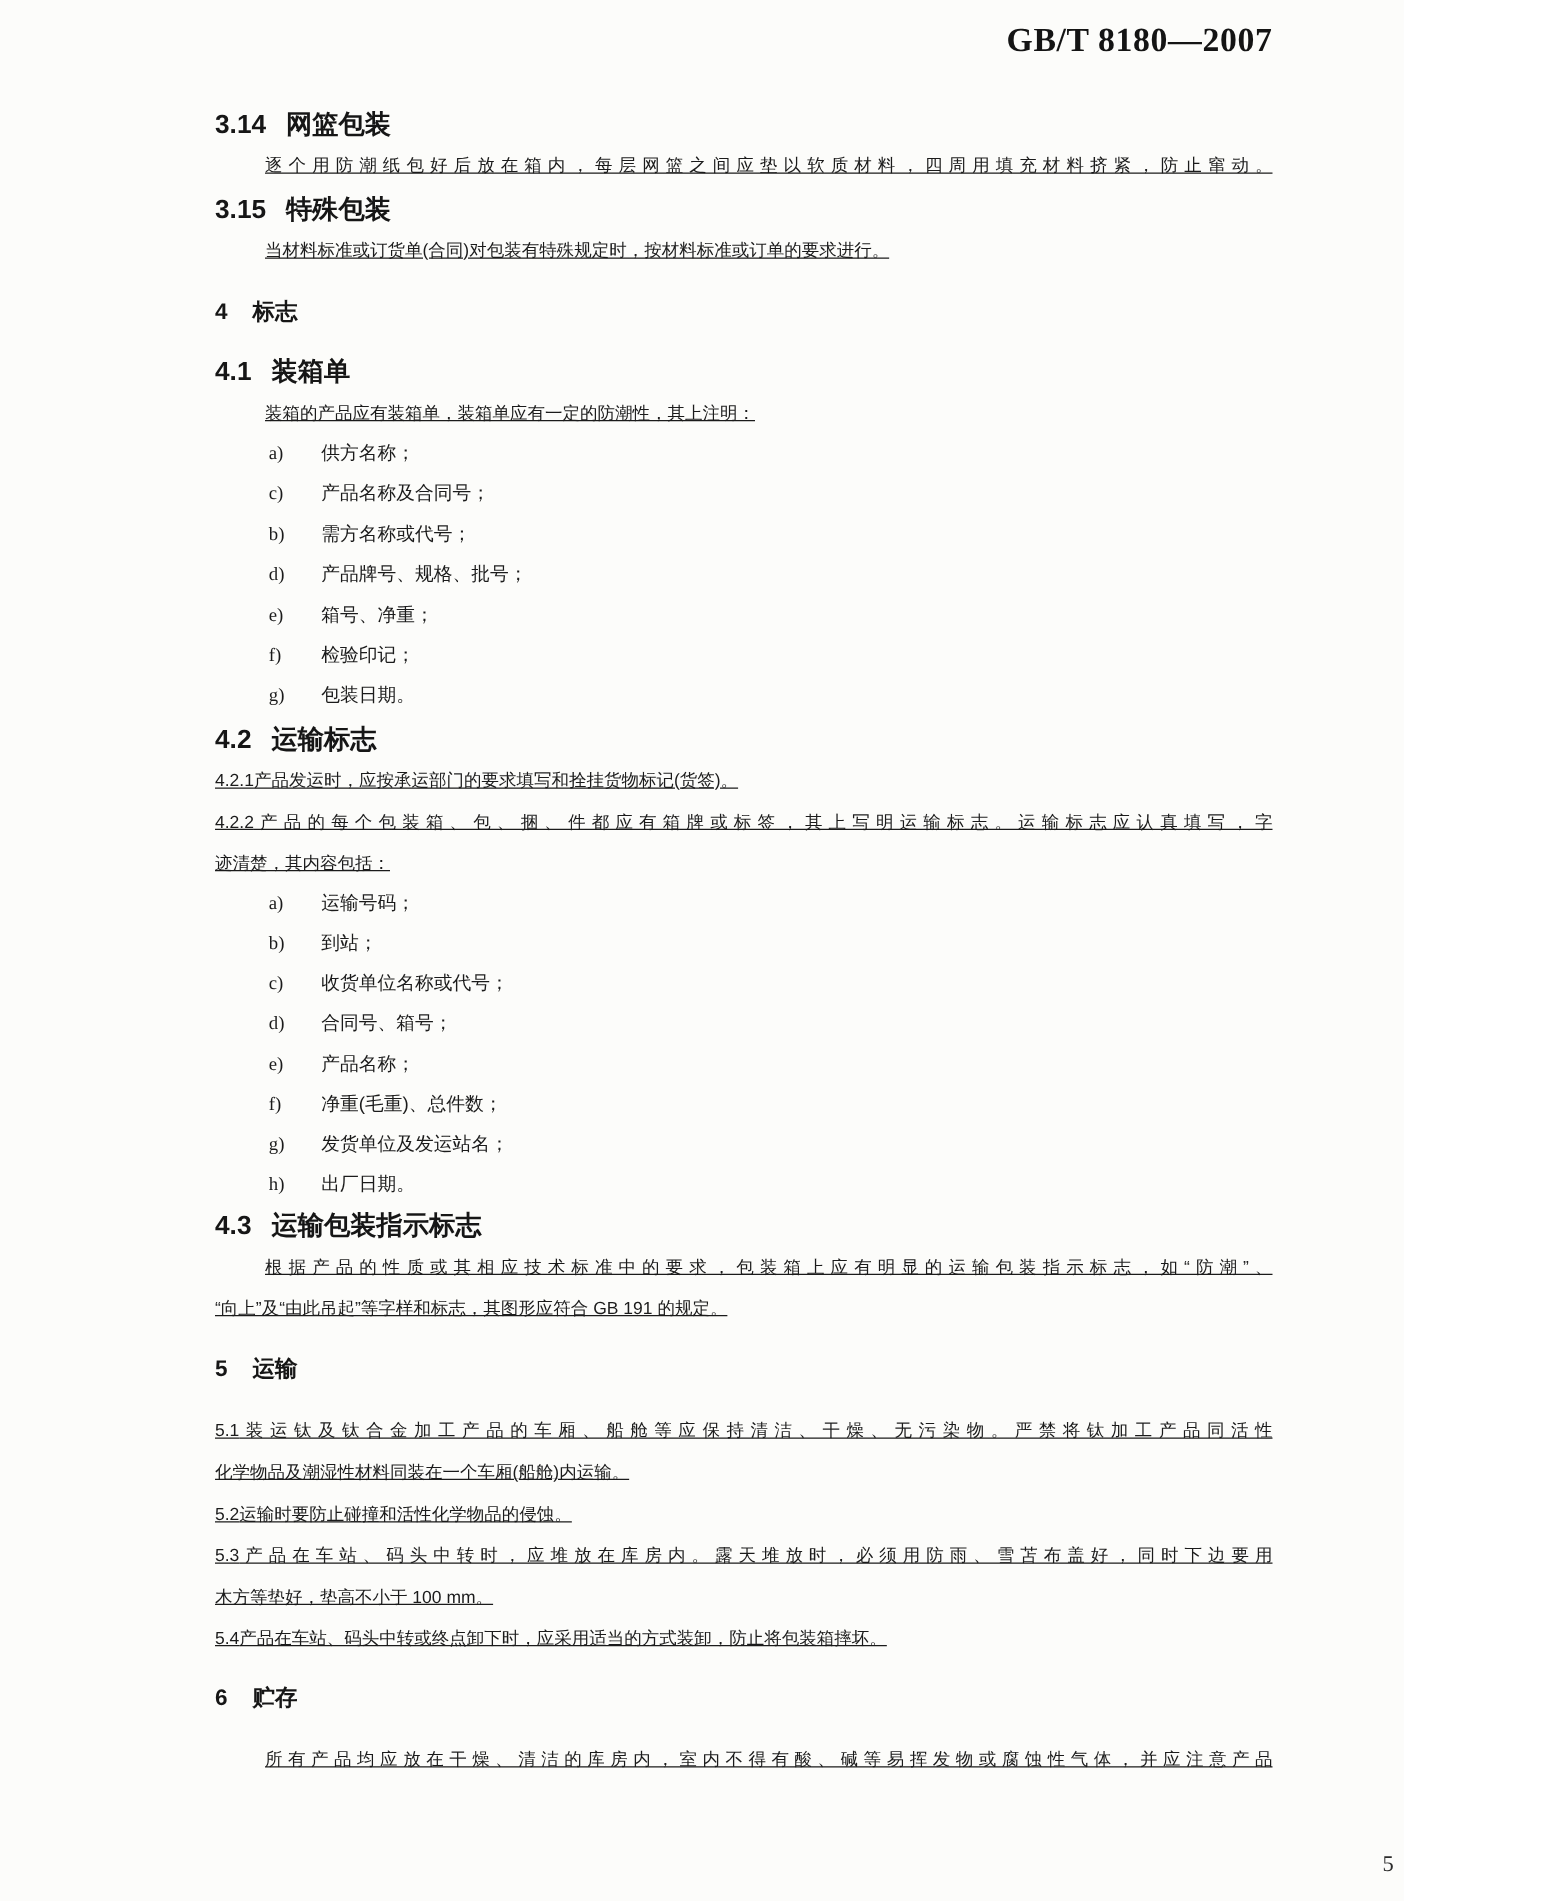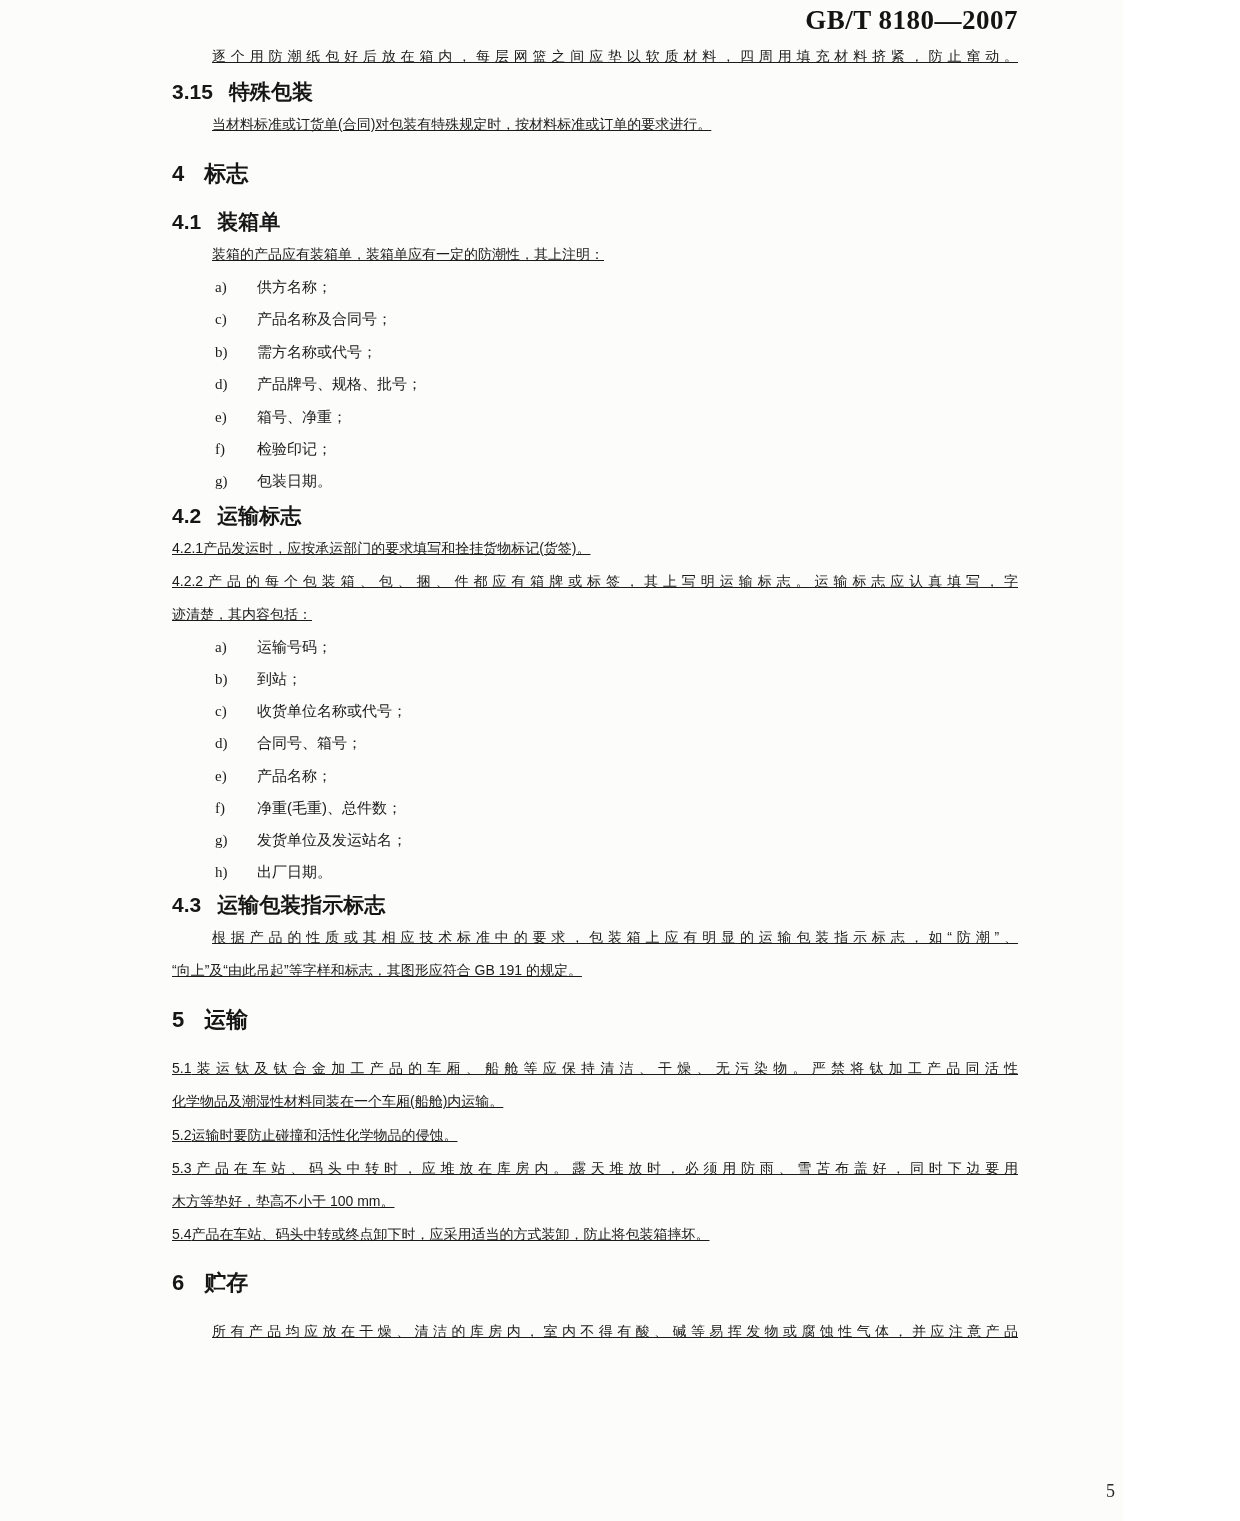--- a/index.html
+++ b/index.html
@@ -1,35 +1,35 @@
 <!DOCTYPE html>
 <html lang="zh"><head>
 <meta charset="utf-8">
 <style>
   html,body { margin:0; padding:0; background:#ffffff; }
   .page {
     position:relative;
     width:1123px; height:1521px;
     box-sizing:border-box;
-    padding:4px 105px 0 172px;
+    padding:16px 105px 0 172px;
     background:#fcfcfa;
     color:#1b1b1b;
     font-family:"Liberation Sans", sans-serif;
     overflow:hidden;
   }
   .header-line { text-align:right; line-height:33px; }
   .std-code {
     font-family:"Liberation Serif", serif;
     font-weight:bold; font-size:27px; letter-spacing:0.5px;
     color:#141414;
   }
   .line  { font-size:14px; line-height:33px;text-decoration:underline; }
   .indent { text-indent:40px; }
   .fill { text-align:justify; text-align-last:justify; }
-  .h1 { font-size:22px; line-height:33px; font-weight:bold; color:#161616; }
+  .h1 { font-size:18px; line-height:33px; font-weight:bold; color:#161616; }
   .h1 .num { margin-right:20px; }
   .h2 { font-size:21px; line-height:33px; font-weight:bold; color:#161616; }
   .h2 .num { margin-right:16px; }
   .cnum { }
   .li { font-size:15px; line-height:32.4px; margin-left:43px; }
   .list2 .li { line-height:32.2px; }
   .li-label { display:inline-block; width:42px; font-family:"Liberation Serif", serif; }
   .mt1  { margin-top:1px; }
   .mt2  { margin-top:2px; }
   .mt14 { margin-top:15px; }
@@ -44,20 +44,23 @@
 </style>
 </head>
 <body>
 
 <div class="page">
 
   <div class="header-line">
     <span class="std-code">GB/T 8180—2007</span>
   </div>
 
+  <div class="h2 mt30">
+    <span class="num">3.14</span><span class="ttl">网篮包装</span>
+  </div>
   <div class="line indent fill">逐个用防潮纸包好后放在箱内，每层网篮之间应垫以软质材料，四周用填充材料挤紧，防止窜动。</div>
 
   <div class="h2 mt2">
     <span class="num">3.15</span><span class="ttl">特殊包装</span>
   </div>
   <div class="line indent">当材料标准或订货单(合同)对包装有特殊规定时，按材料标准或订单的要求进行。</div>
 
   <div class="h1 mt16">
     <span class="num">4</span><span class="ttl">标志</span>
   </div>

